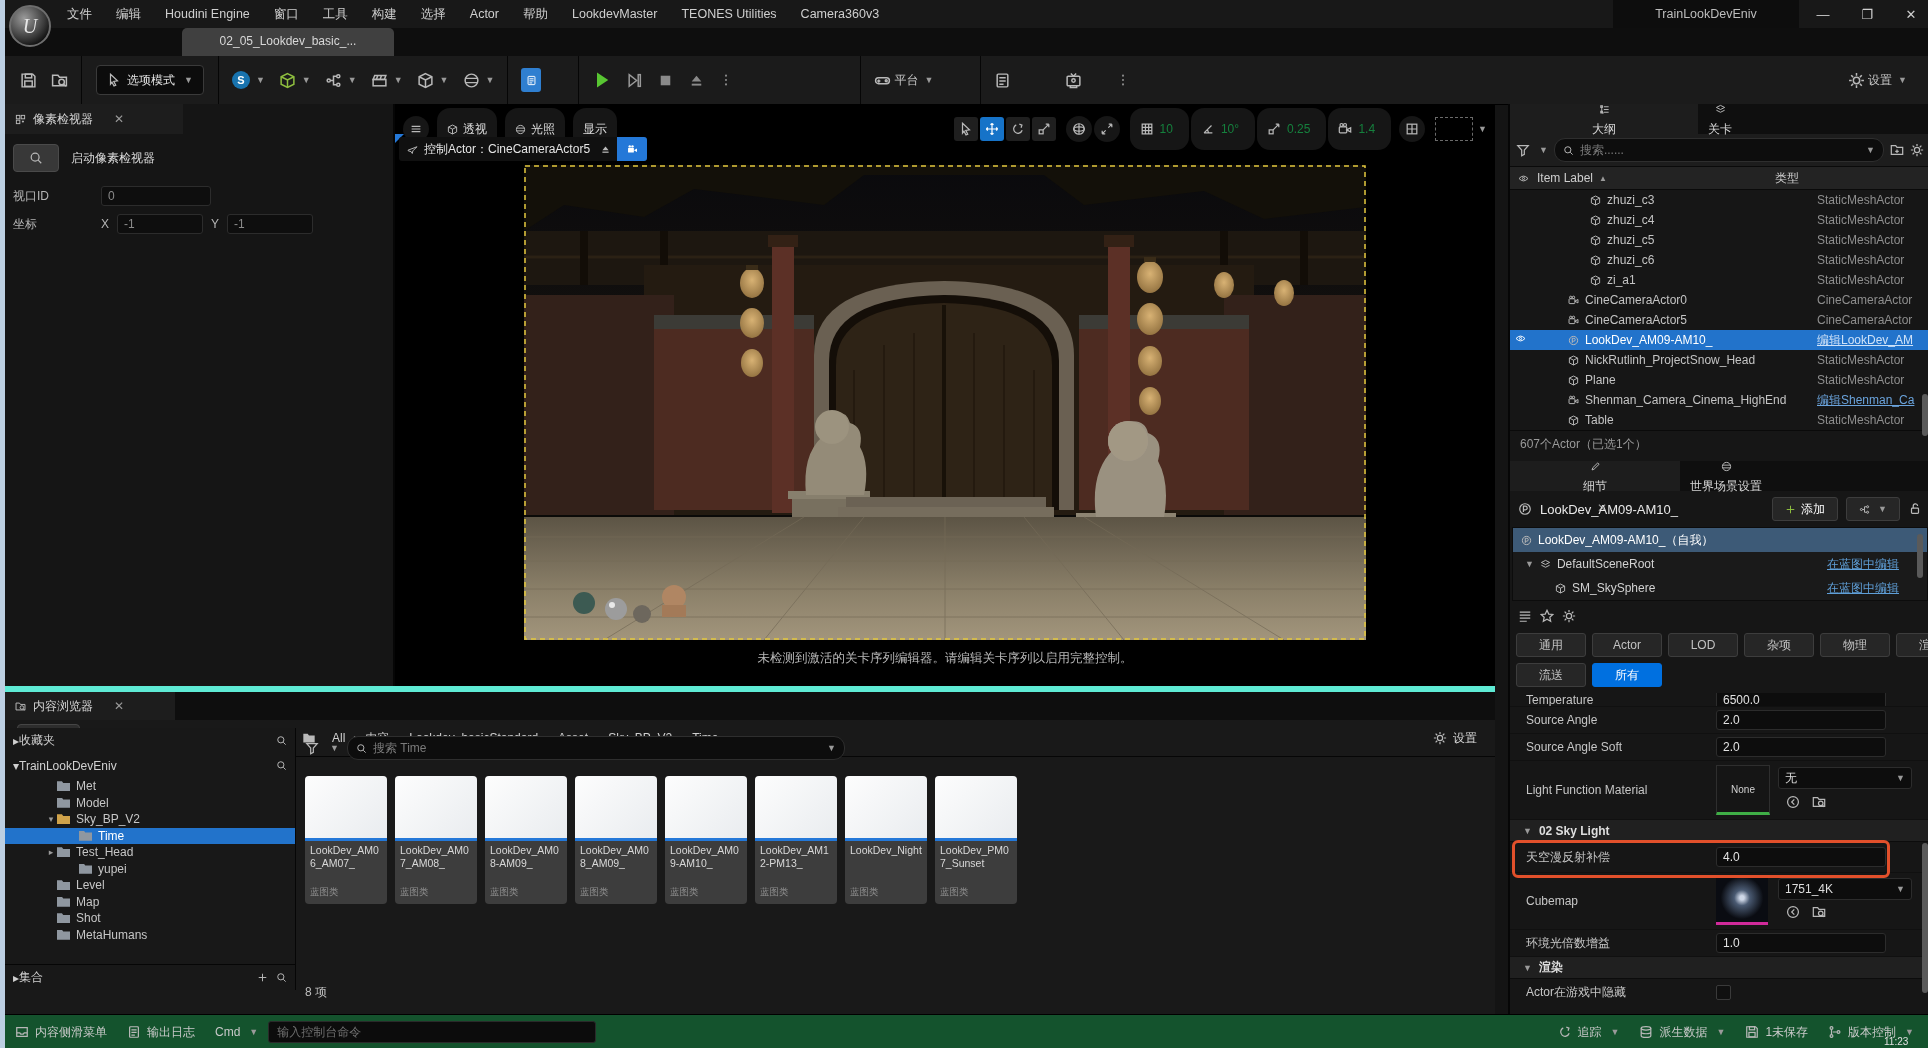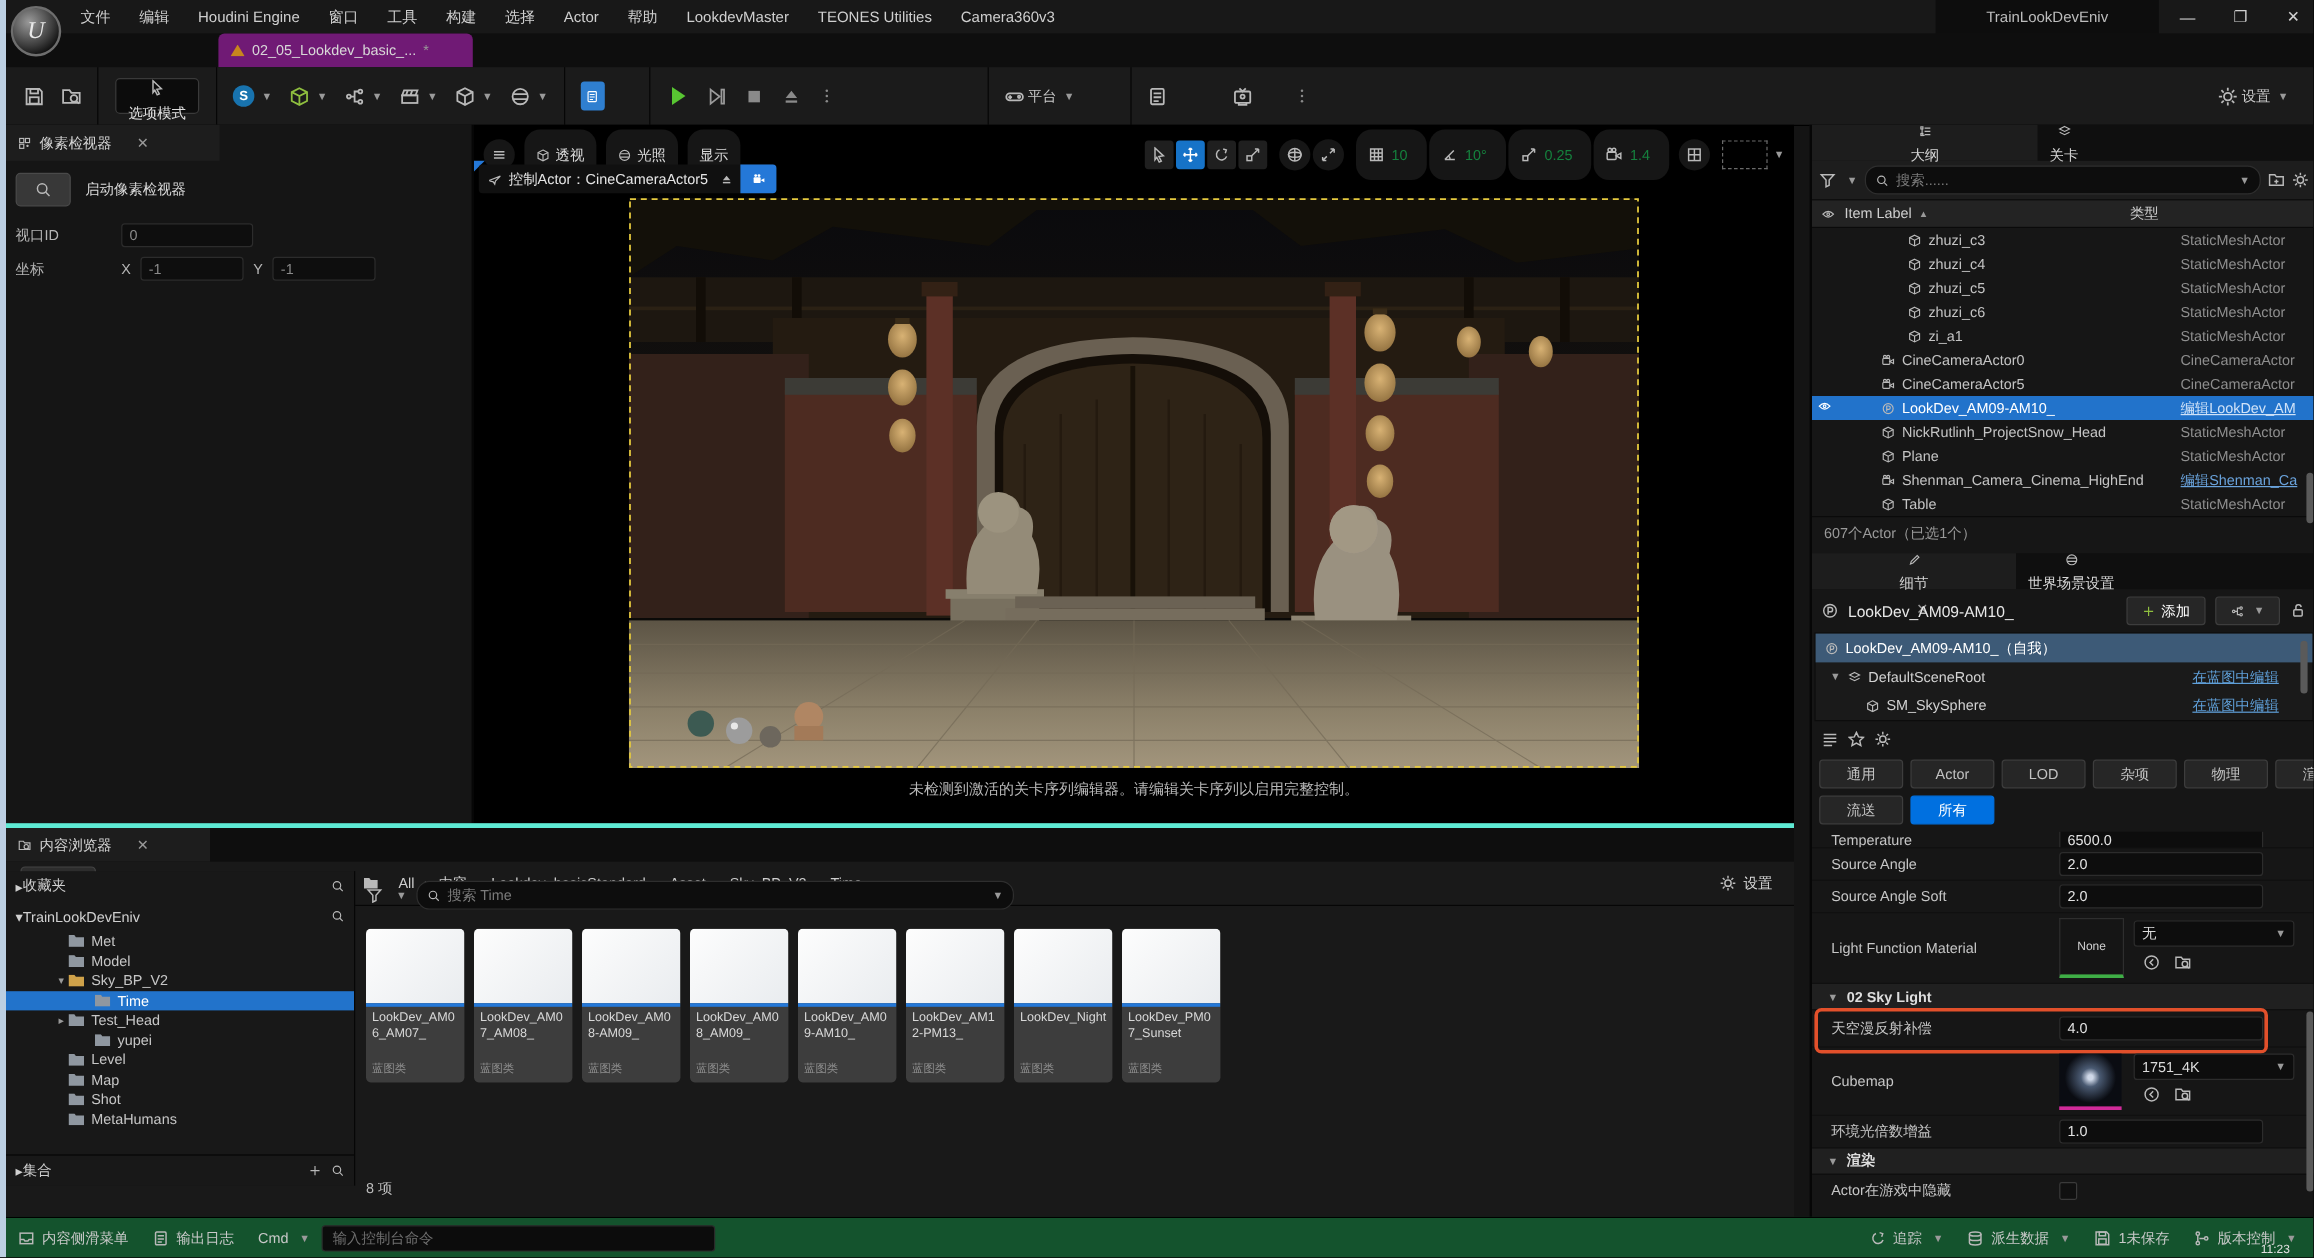--- a/index.html
+++ b/index.html
@@ -17,26 +17,26 @@
   #edge{left:0;top:0;width:5px;height:1048px;background:#bccfe2;}
   
   #titlebar{left:5px;top:0;width:1923px;height:28px;background:#181818;}
   #menubar{left:50px;top:0;height:28px;display:flex;align-items:center;}
   #menubar span{padding:0 12px;color:#cfcfcf;font-size:12.5px;}
   #wintitle{left:1608px;top:0;width:186px;height:28px;background:#0d0d0d;color:#bdbdbd;display:flex;align-items:center;justify-content:center;font-size:12.5px;}
   .winbtn{top:0;width:44px;height:28px;display:flex;align-items:center;justify-content:center;color:#cfcfcf;font-size:13px;}
   #logo{left:9px;top:5px;width:38px;height:38px;border-radius:50%;background:radial-gradient(circle at 35% 30%,#9a9a9a,#3c3c3c 55%,#111 78%);border:2px solid #6e6e6e;display:flex;align-items:center;justify-content:center;color:#e8e8e8;font-family:"Liberation Serif",serif;font-size:20px;font-style:italic;z-index:5;}
   
   #tabrow{left:5px;top:28px;width:1923px;height:28px;background:#0e0e0e;}
-  #leveltab{left:182px;top:28px;width:212px;height:28px;background:#701a75;border-radius:5px 5px 0 0;display:flex;align-items:center;gap:6px;padding:0 10px;box-sizing:border-box;color:#d8d8d8;}
+  #leveltab{left:182px;top:28px;width:212px;height:28px;background:#404040;border-radius:5px 5px 0 0;display:flex;align-items:center;gap:6px;padding:0 10px;box-sizing:border-box;color:#d8d8d8;flex-direction:column;}
   #leveltab .warn{width:12px;height:10px;background:#c8861e;clip-path:polygon(50% 0,100% 100%,0 100%);}
   
   #toolbar{left:5px;top:56px;width:1923px;height:48px;background:#1b1b1b;border-bottom:1px solid #000;display:flex;align-items:center;}
   .tbtn{display:flex;align-items:center;gap:3px;padding:0 7px;height:34px;}
-  #modebtn{background:#0c0c0c;border:1px solid #3a3a3a;border-radius:4px;height:28px;display:flex;align-items:center;gap:6px;padding:0 10px;margin:0 8px;color:#e0e0e0;flex-direction:column;}
+  #modebtn{background:#0c0c0c;border:1px solid #3a3a3a;border-radius:4px;height:28px;display:flex;align-items:center;gap:6px;padding:0 10px;margin:0 8px;color:#e0e0e0;}
   .bpcircle{width:18px;height:18px;border-radius:50%;background:#1873ae;color:#fff;display:flex;align-items:center;justify-content:center;font-size:11px;font-weight:bold;}
   .bluedoc{width:20px;height:24px;background:#2f7fd0;border-radius:3px;display:flex;align-items:center;justify-content:center;}
   .playbtn .ic{stroke:#9a9a9a;}
   #playicon{fill:#58c632;stroke:none;width:20px;height:20px;}
   
   #pixpanel{left:5px;top:104px;width:388px;height:582px;background:#151515;border-right:2px solid #060606;}
   .paneltab{height:30px;background:#1d1d1d;display:flex;align-items:center;gap:7px;padding:0 10px;box-sizing:border-box;color:#d6d6d6;}
   .tabclose{color:#9a9a9a;margin-left:14px;font-size:12px;}
   #pixbody{padding:10px 8px;}
   .fieldlbl{color:#b5b5b5;}
@@ -71,21 +71,21 @@
   .d-lbl{padding-left:16px;color:#c6c6c6;}
   .d-val{position:absolute;left:206px;width:156px;height:18px;background:#0d0d0d;border:1px solid #2c2c2c;border-radius:3px;display:flex;align-items:center;padding:0 6px;color:#e2e2e2;}
   .d-sec{height:21px;background:#202020;display:flex;align-items:center;gap:7px;padding-left:10px;color:#dedede;font-weight:bold;border-bottom:1px solid #0c0c0c;}
   .filterpill{height:22px;padding:0 12px;background:#262626;border:1px solid #3d3d3d;border-radius:3px;display:flex;align-items:center;color:#c2c2c2;}
   .filterpill.on{background:#0070e0;border-color:#0070e0;color:#fff;}
   .bluelink{color:#5f9fd8;text-decoration:underline;}
   .treerow{display:flex;align-items:center;height:24px;position:relative;color:#d2d2d2;}
   .treerow.sel{background:#3d5a77;color:#fff;}
   .scrollthumb{position:absolute;width:6px;border-radius:3px;background:#5a5a5a;}
   
-  #contentpanel{left:5px;top:686px;width:1490px;height:328px;background:#191919;border-top:4px solid #5eead4;}
+  #contentpanel{left:5px;top:686px;width:1490px;height:328px;background:#191919;border-top:6px solid #5eead4;}
   #cb-actions{display:flex;align-items:center;height:36px;border-bottom:1px solid #060606;padding-left:12px;gap:4px;}
   .cbtn{display:flex;align-items:center;gap:6px;height:26px;padding:0 10px;color:#d8d8d8;}
   #addbtn{background:#2d2d2d;border:1px solid #454545;border-radius:4px;}
   .crumb{display:flex;align-items:center;color:#cfcfcf;}
   .crumb .ci{padding:0 4px;}
   .crumb .ci::after{content:"›";color:#8a8a8a;margin-left:8px;}
   .crumb .ci:last-child::after{content:"";}
   #foldercol{position:absolute;left:0;top:36px;width:290px;height:262px;border-right:1px solid #060606;background:#181818;}
   .f-row{display:flex;align-items:center;height:25px;padding:0 8px;color:#d0d0d0;position:relative;}
   .f-row .spacer{flex:1;}

